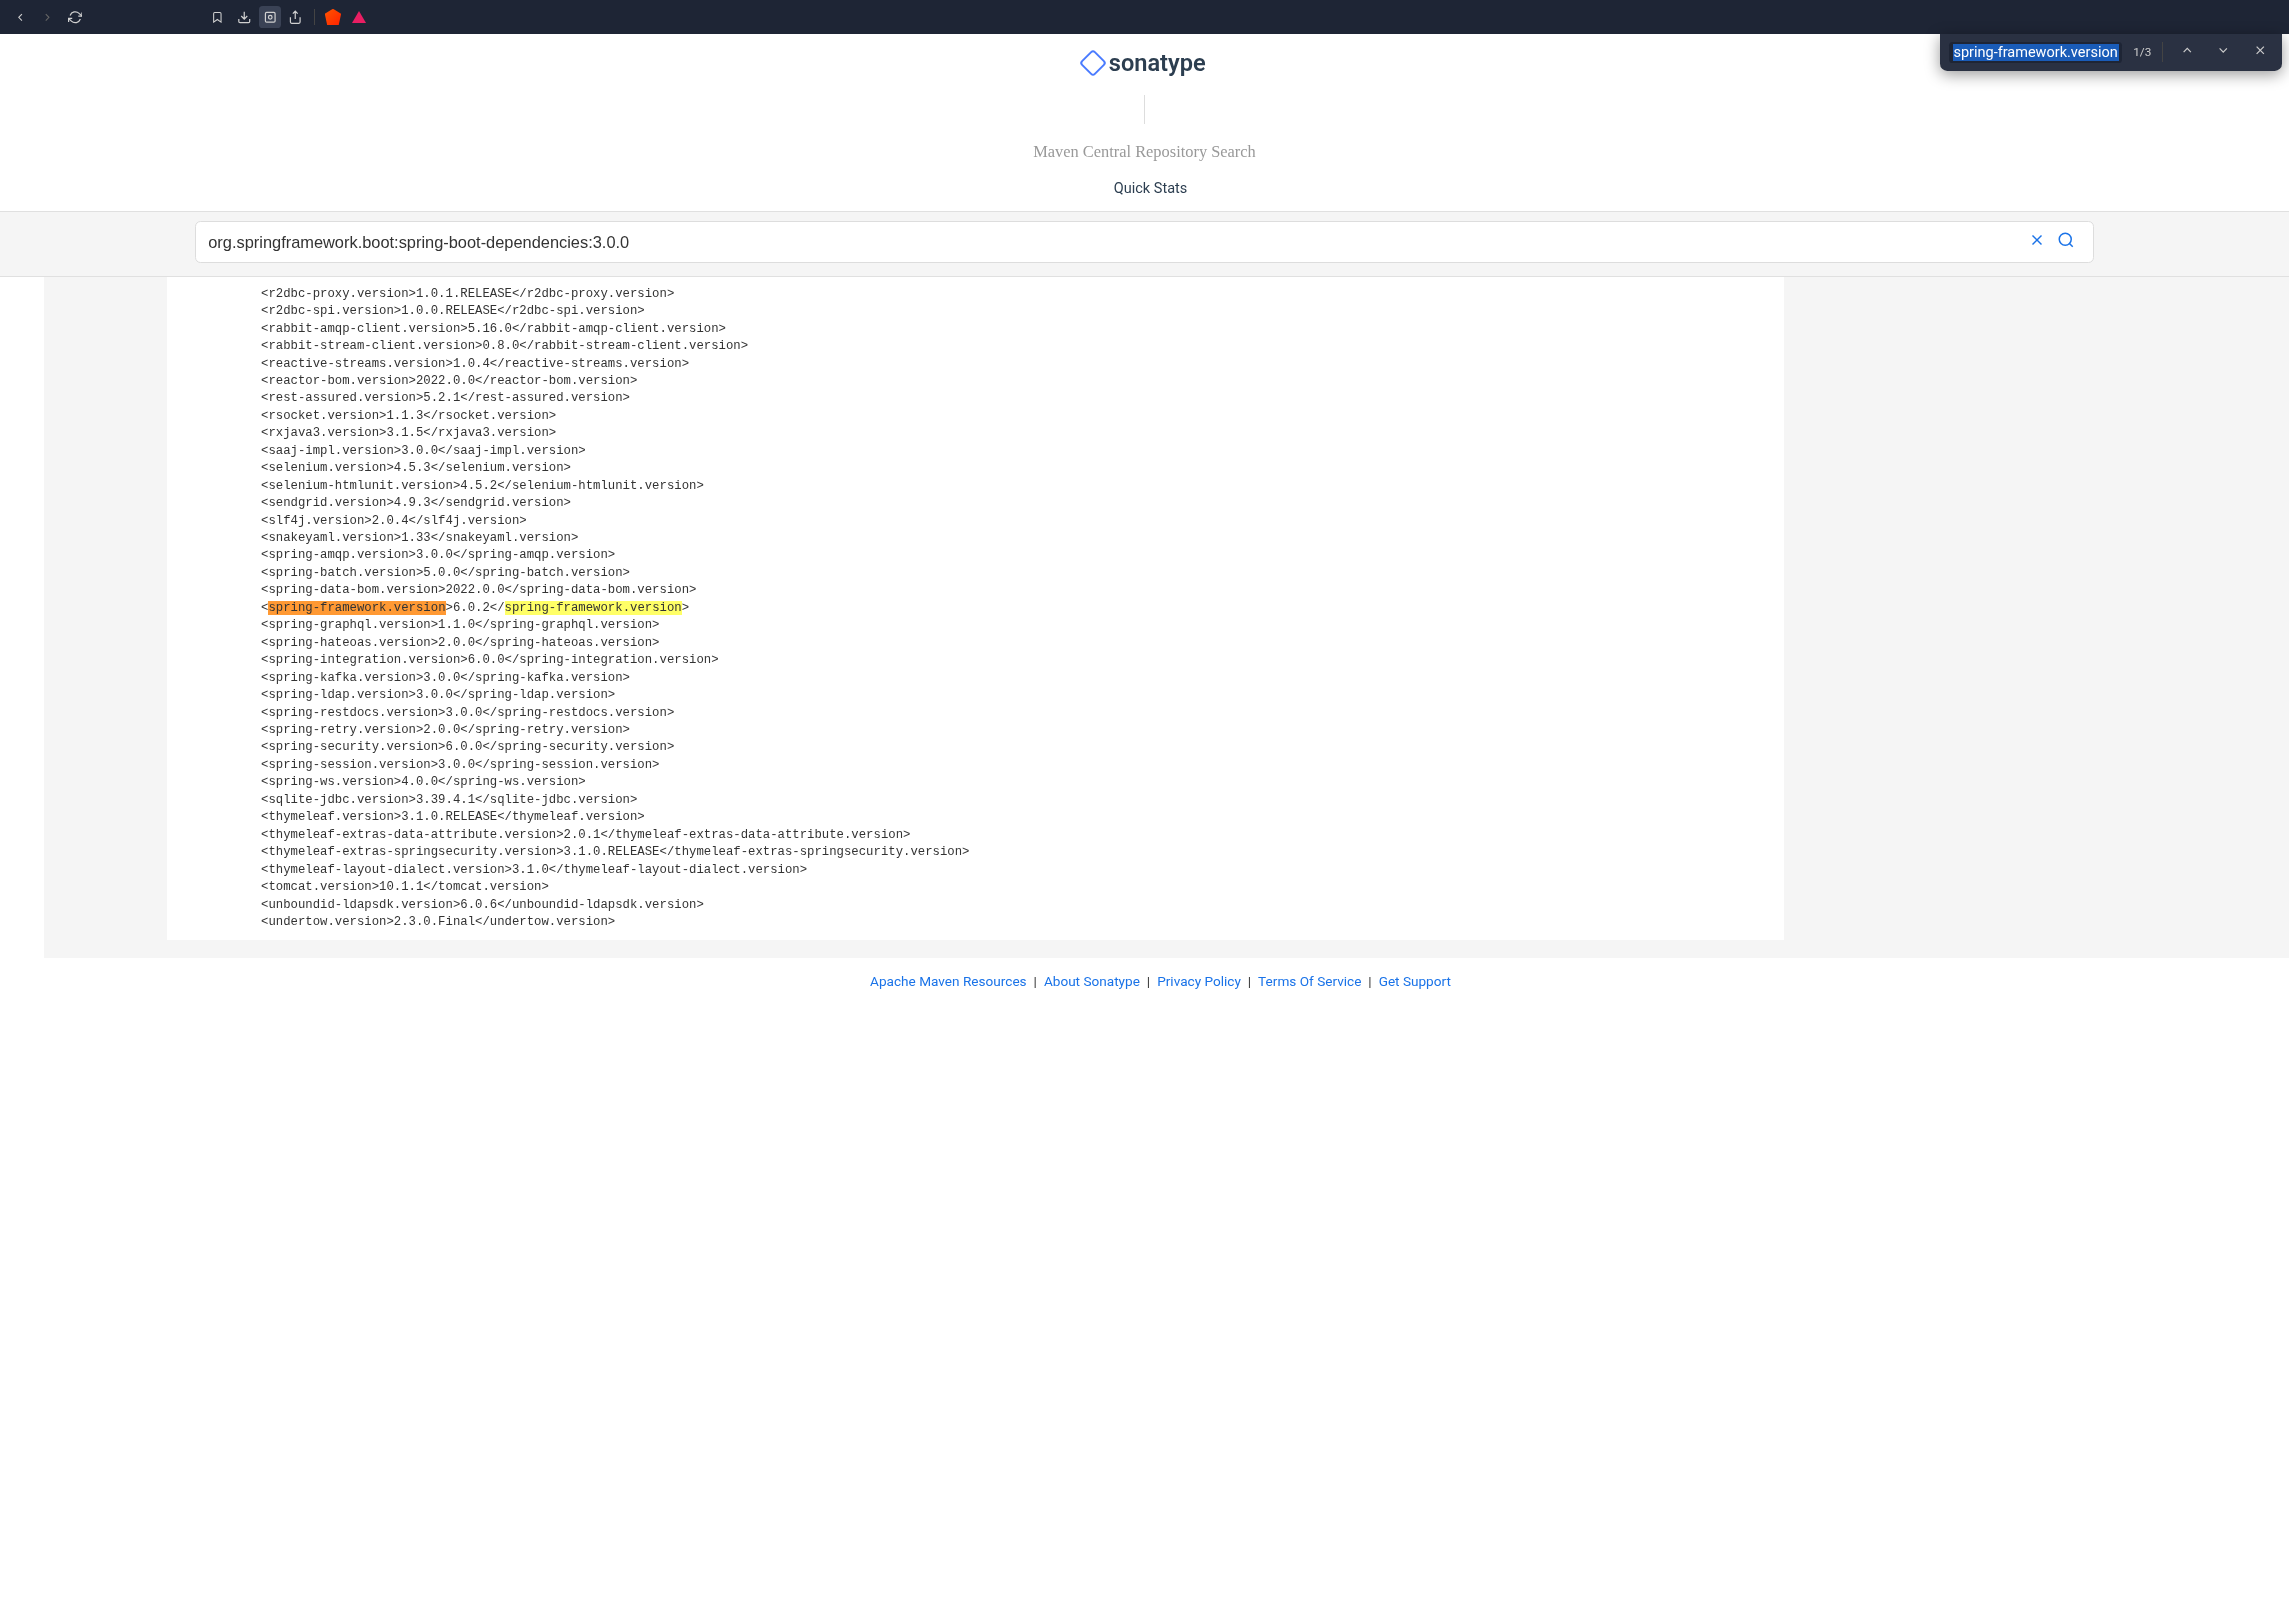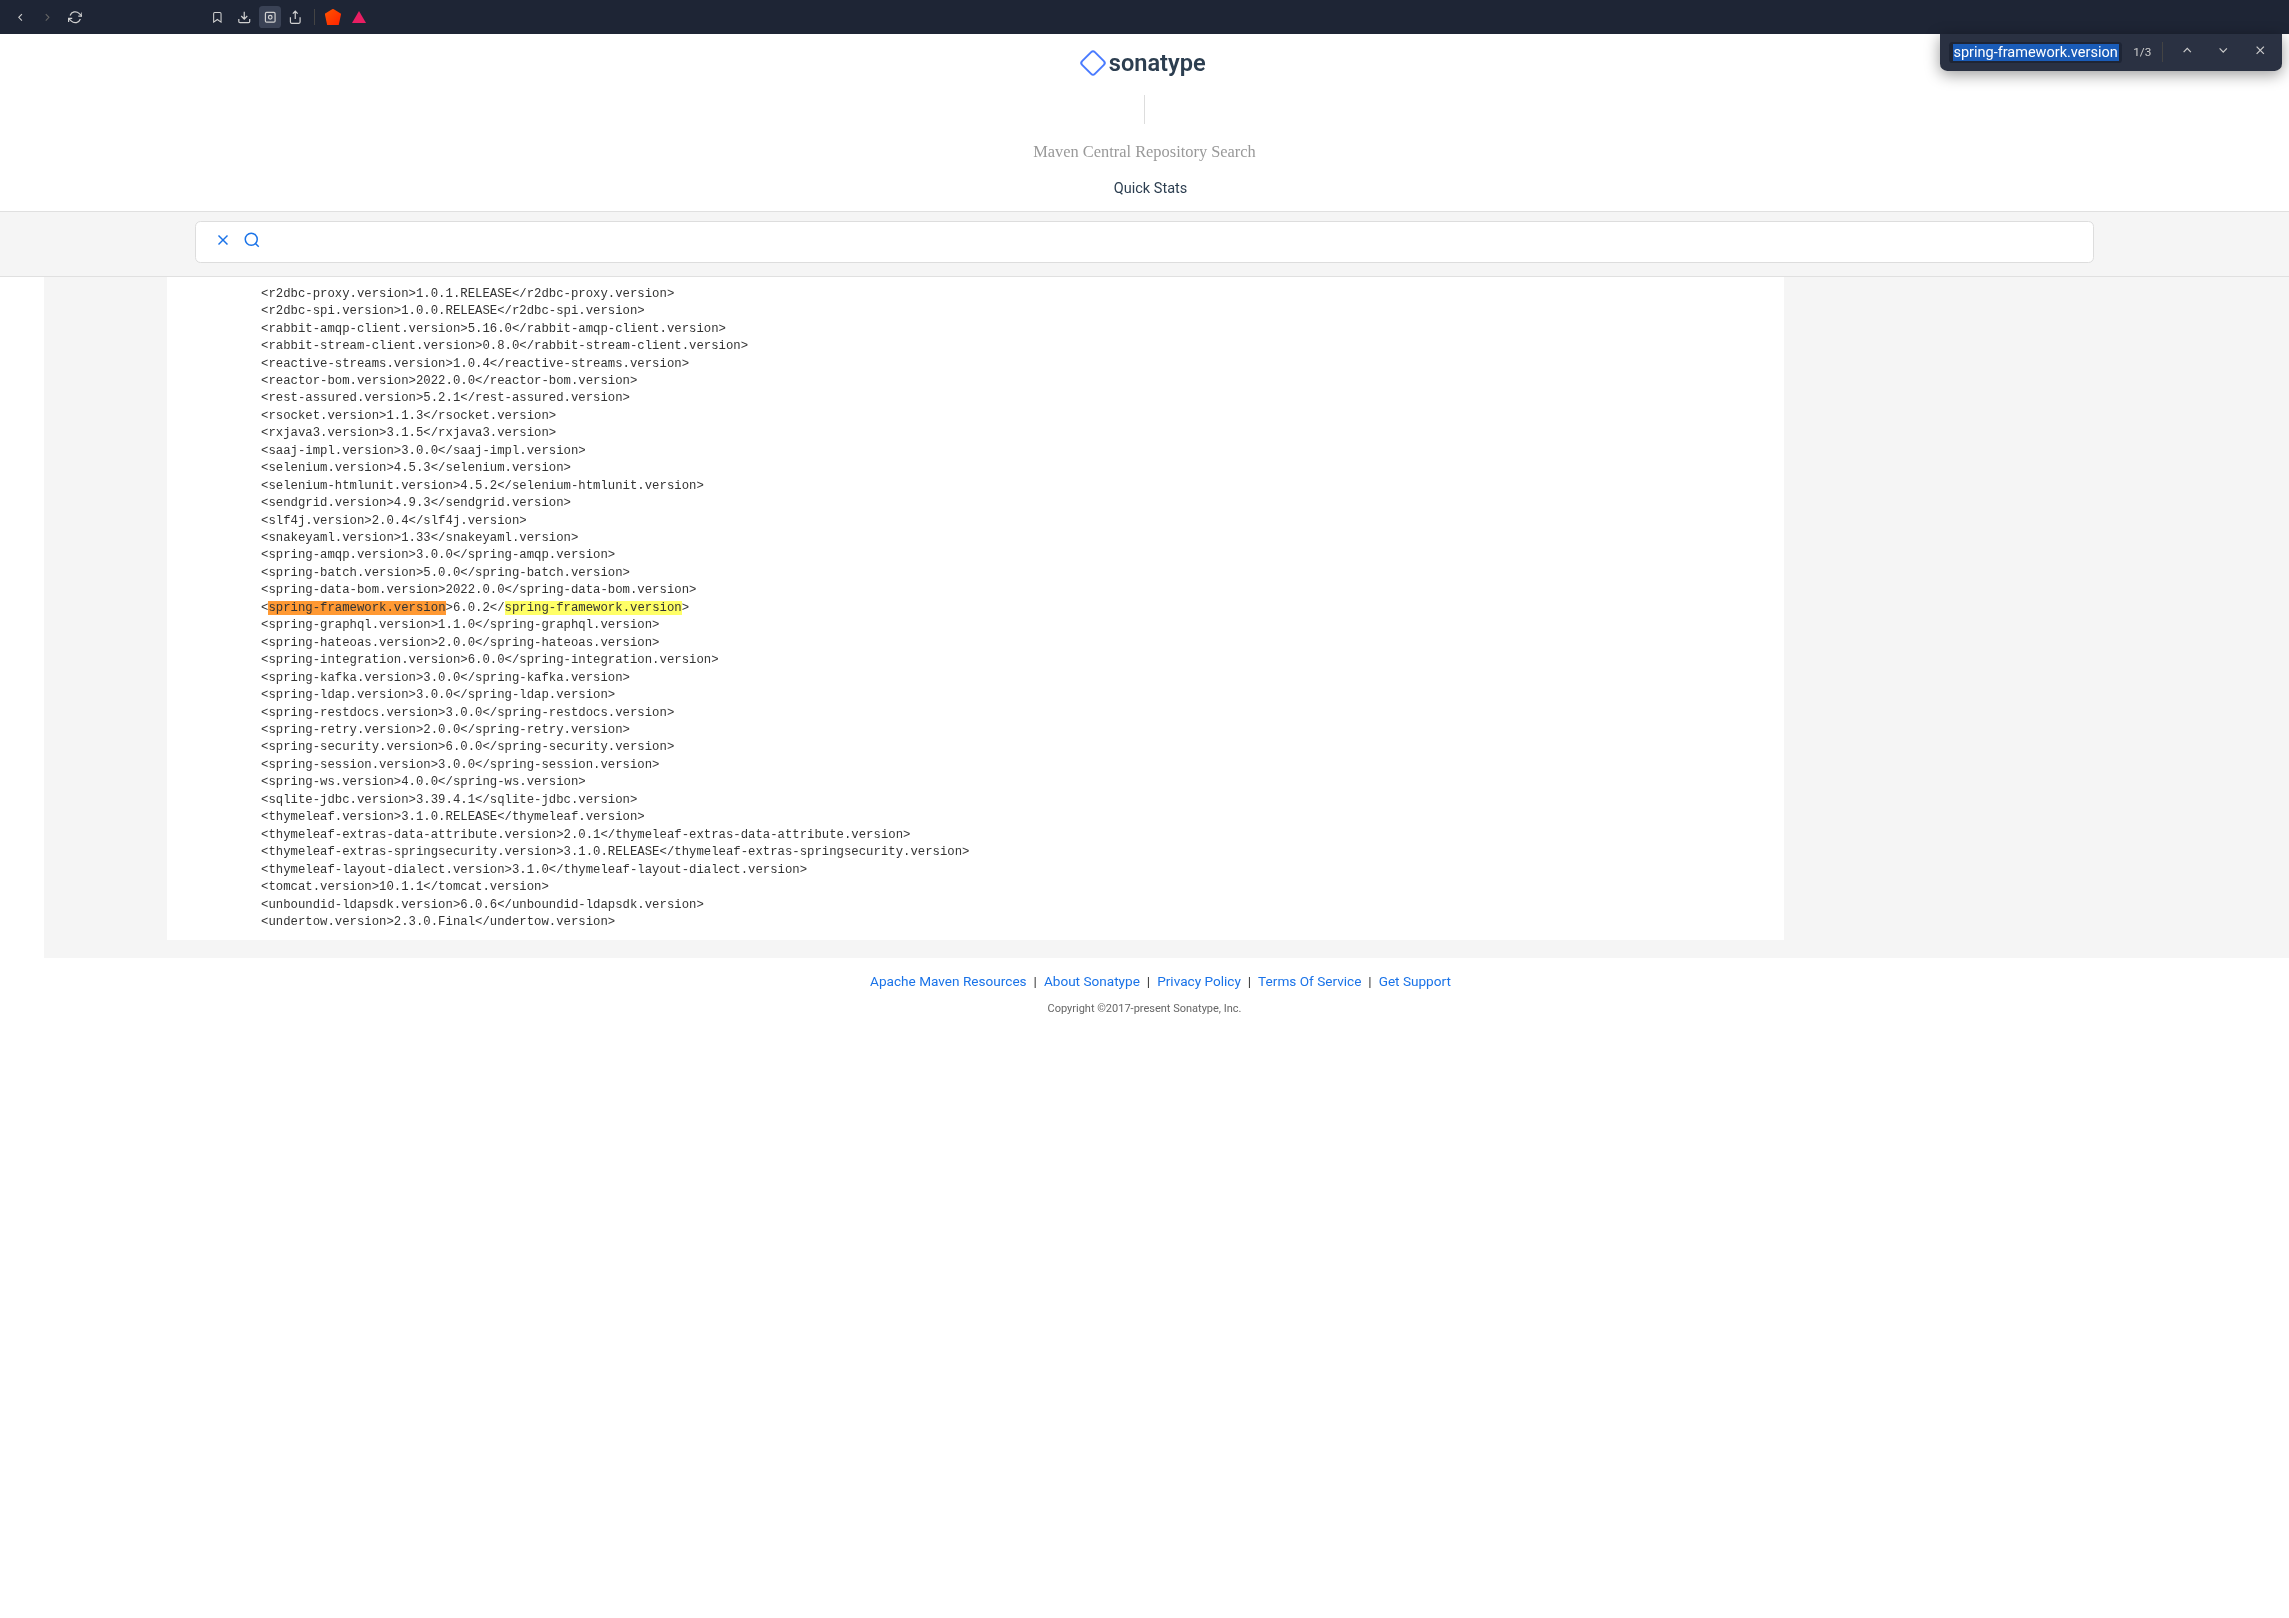--- a/index.html
+++ b/index.html
@@ -250,20 +250,21 @@
     <div class="logo-icon"></div>
     <span>sonatype</span>
   </div>
   <div class="header-divider"></div>
   <div class="header-title">Maven Central Repository Search</div>
   <div class="quick-stats">Quick Stats</div>
 </div>
 
 <div class="search-bar-wrap">
   <div class="search-bar">
+    <input class="search-input" value="org.springframework.boot:spring-boot-dependencies:3.0.0" style="">
     <span class="search-clear">
       <svg width="18" height="18" viewBox="0 0 24 24" fill="none" stroke="#1a73e8" stroke-width="2">
           <line x1="18" y1="6" x2="6" y2="18"></line>
           <line x1="6" y1="6" x2="18" y2="18"></line>
         </svg>
     </span>
     <span class="search-go">
       <svg width="18" height="18" viewBox="0 0 24 24" fill="none" stroke="#1a73e8" stroke-width="2">
           <circle cx="11" cy="11" r="8"></circle>
           <line x1="21" y1="21" x2="16.65" y2="16.65"></line>
@@ -308,15 +309,14 @@
     &lt;thymeleaf-extras-springsecurity.version&gt;3.1.0.RELEASE&lt;/thymeleaf-extras-springsecurity.version&gt;
     &lt;thymeleaf-layout-dialect.version&gt;3.1.0&lt;/thymeleaf-layout-dialect.version&gt;
     &lt;tomcat.version&gt;10.1.1&lt;/tomcat.version&gt;
     &lt;unboundid-ldapsdk.version&gt;6.0.6&lt;/unboundid-ldapsdk.version&gt;
     &lt;undertow.version&gt;2.3.0.Final&lt;/undertow.version&gt;
 </div>
 </div>
 
 <div class="footer">
   <div class="footer-links" id="footer-links"><a href="#">Apache Maven Resources</a><span class="footer-sep"> | </span><a href="#">About Sonatype</a><span class="footer-sep"> | </span><a href="#">Privacy Policy</a><span class="footer-sep"> | </span><a href="#">Terms Of Service</a><span class="footer-sep"> | </span><a href="#">Get Support</a></div>
-  <div class="footer-copy">Copyright ©2017-present Sonatype, Inc.</div>
 </div>
 
 
 </body></html>

